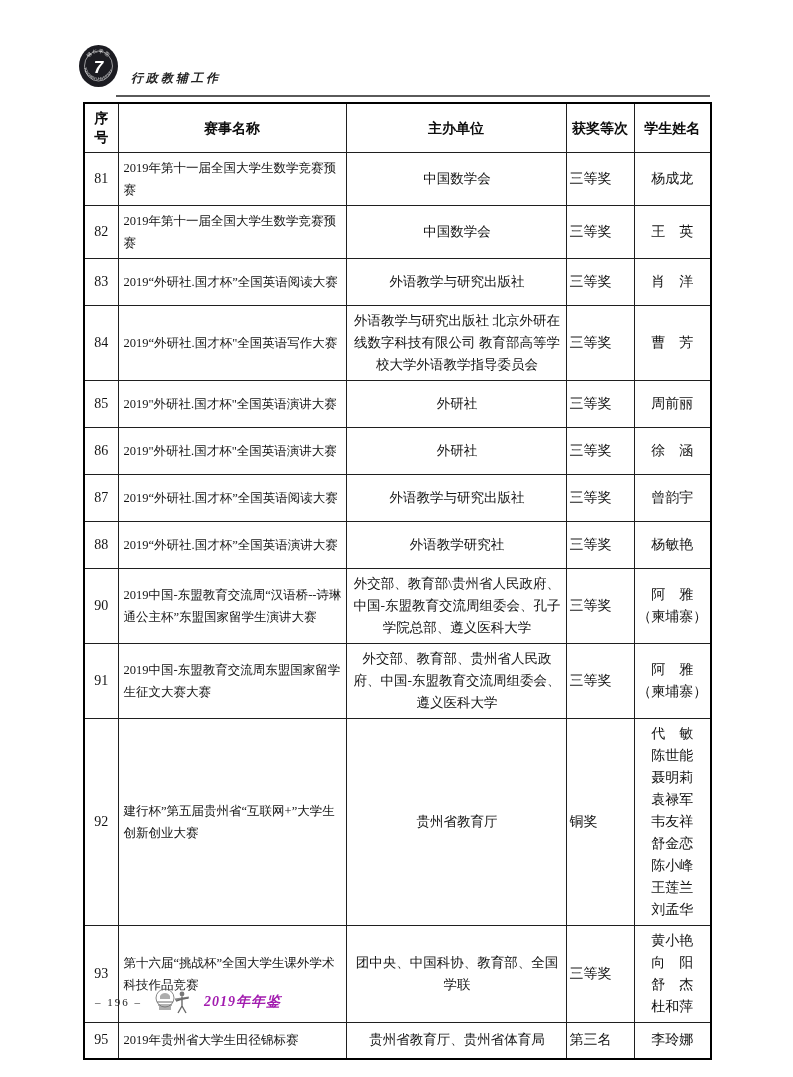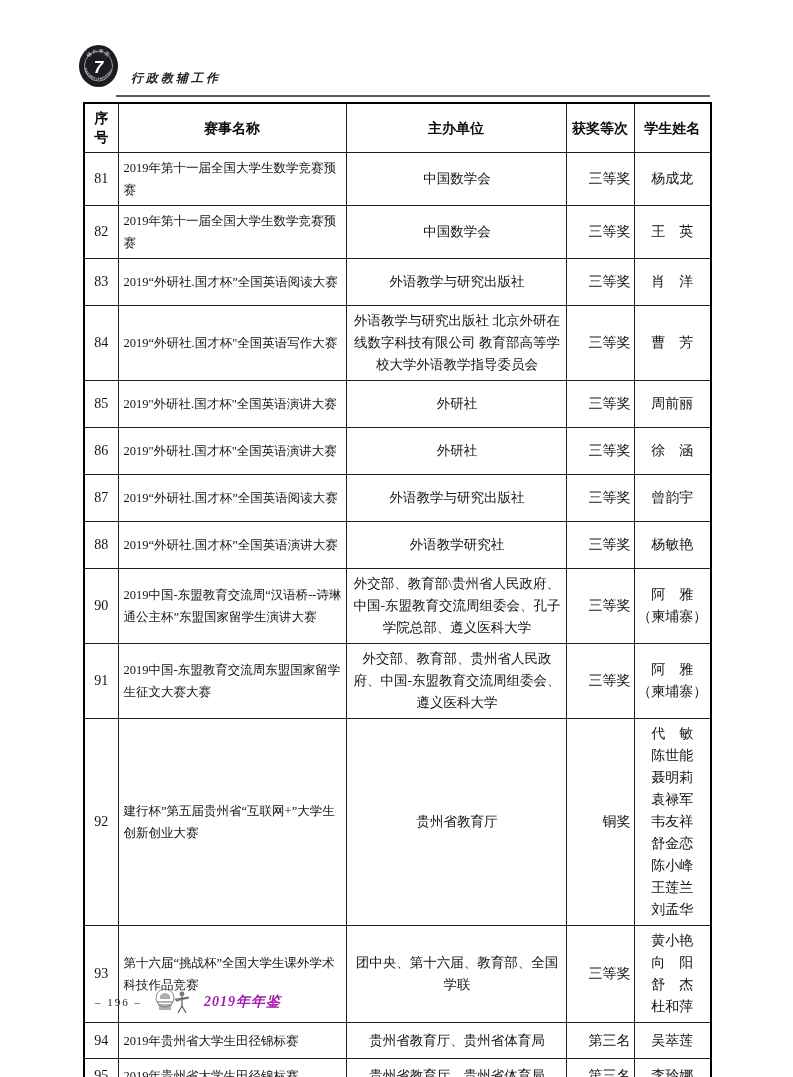--- a/index.html
+++ b/index.html
@@ -35,21 +35,21 @@
     font-family:"Liberation Sans","DejaVu Sans",sans-serif;
     font-weight:700; font-size:14px; line-height:19px;
     text-align:center; padding:2px 1px; height:40px; color:#0e0e0e;
   }
   .awards thead th.h-no { padding:4px 7px; }
   .awards tbody tr { height:47px; }
   .awards td { font-size:14px; line-height:22px; padding:4px 3px; }
   td.c-no     { text-align:center; }
   td.c-event  { text-align:left; font-size:12.5px; padding-left:5px; padding-right:3px; }
   td.c-org    { text-align:center; font-size:13.5px; padding-left:5px; padding-right:3px; }
-  td.c-award  { text-align:right;font-family:Liberation Mono, monospace; }
+  td.c-award  { text-align:left;font-family:Liberation Mono, monospace; }
   td.c-students { text-align:center; white-space:pre-line; padding-left:1px; padding-right:1px; }
   .awards tbody tr:nth-last-child(-n+2) { height:36px; }
 
   
   .page-footer {
     position:absolute; left:95px; top:986px;
     display:flex; align-items:center; gap:9px;
   }
   .page-number { font-size:11px; letter-spacing:2px; color:#222; }
   .yearbook-logo { width:44px; height:32px; }
@@ -188,35 +188,28 @@
 韦友祥
 舒金恋
 陈小峰
 王莲兰
 刘孟华</td>
   </tr>
 
   <tr>
     <td class="c-no">93</td>
     <td class="c-event">第十六届“挑战杯”全国大学生课外学术科技作品竞赛</td>
-    <td class="c-org">团中央、第十六届、教育部、全国学联</td>
+    <td class="c-org">团中央、中国科协、教育部、全国学联</td>
     <td class="c-award">三等奖</td>
     <td class="c-students">黄小艳
 向　阳
 舒　杰
 杜和萍</td>
   </tr>
 
-  <tr>
-    <td class="c-no">94</td>
-    <td class="c-event">2019年贵州省大学生田径锦标赛</td>
-    <td class="c-org">贵州省教育厅、贵州省体育局</td>
-    <td class="c-award">第三名</td>
-    <td class="c-students">吴萃莲</td>
-  </tr>
 
   <tr>
     <td class="c-no">95</td>
     <td class="c-event">2019年贵州省大学生田径锦标赛</td>
     <td class="c-org">贵州省教育厅、贵州省体育局</td>
     <td class="c-award">第三名</td>
     <td class="c-students">李玲娜</td>
   </tr>
 </tbody>
 </table>

